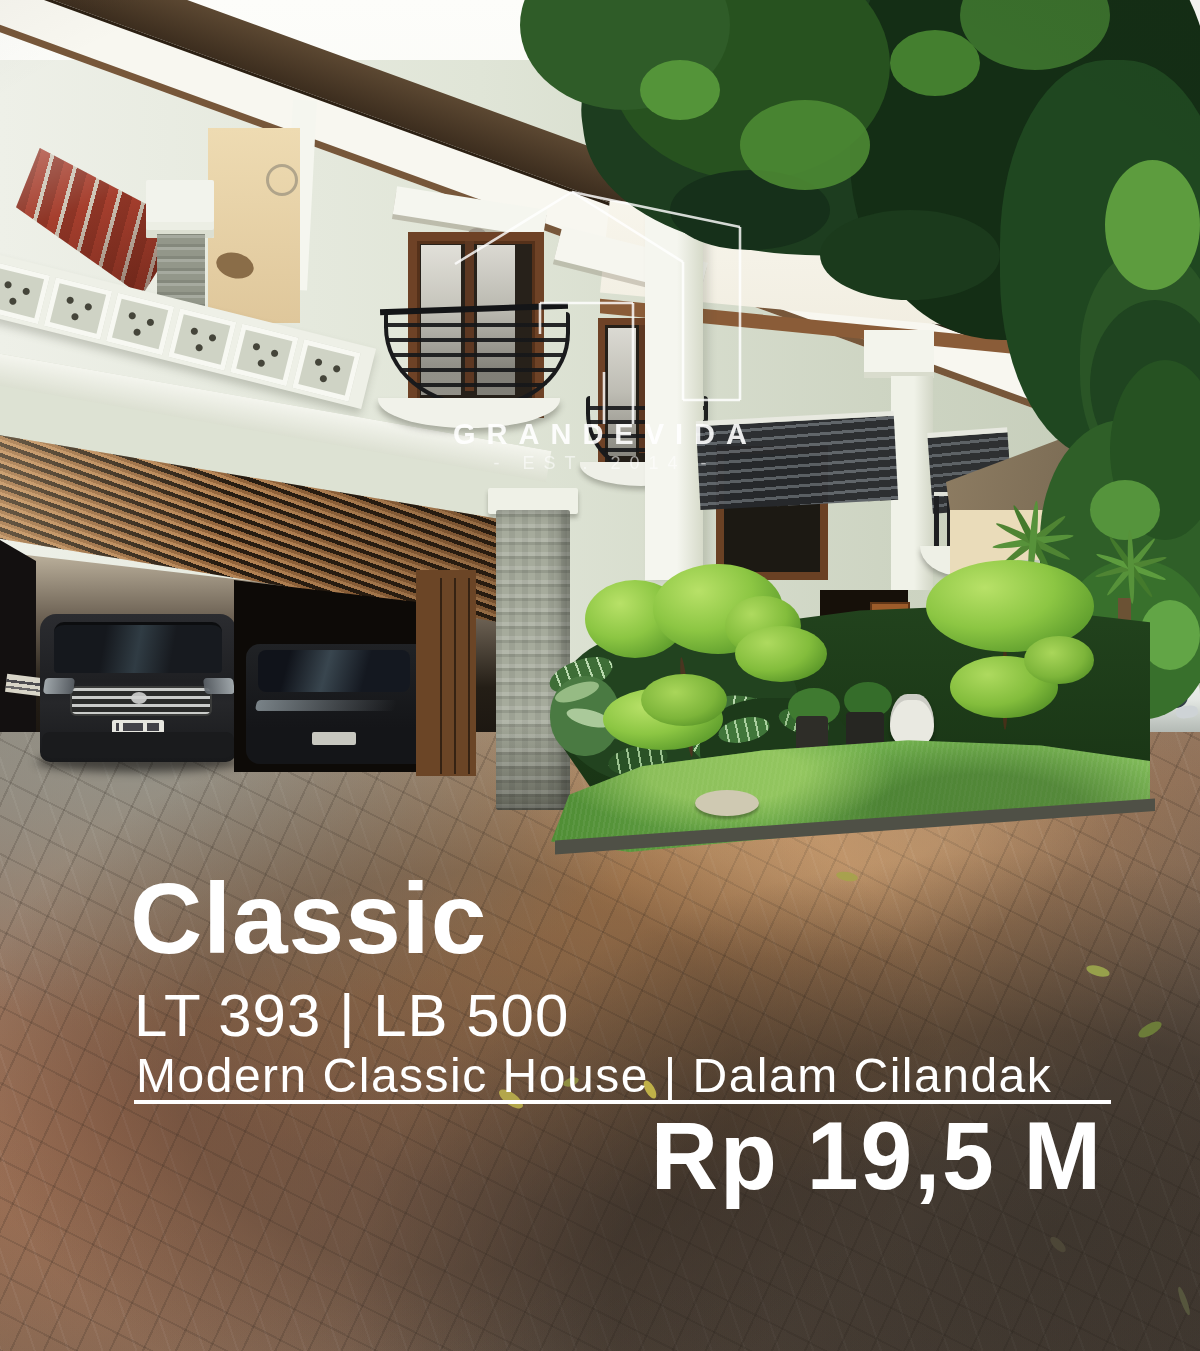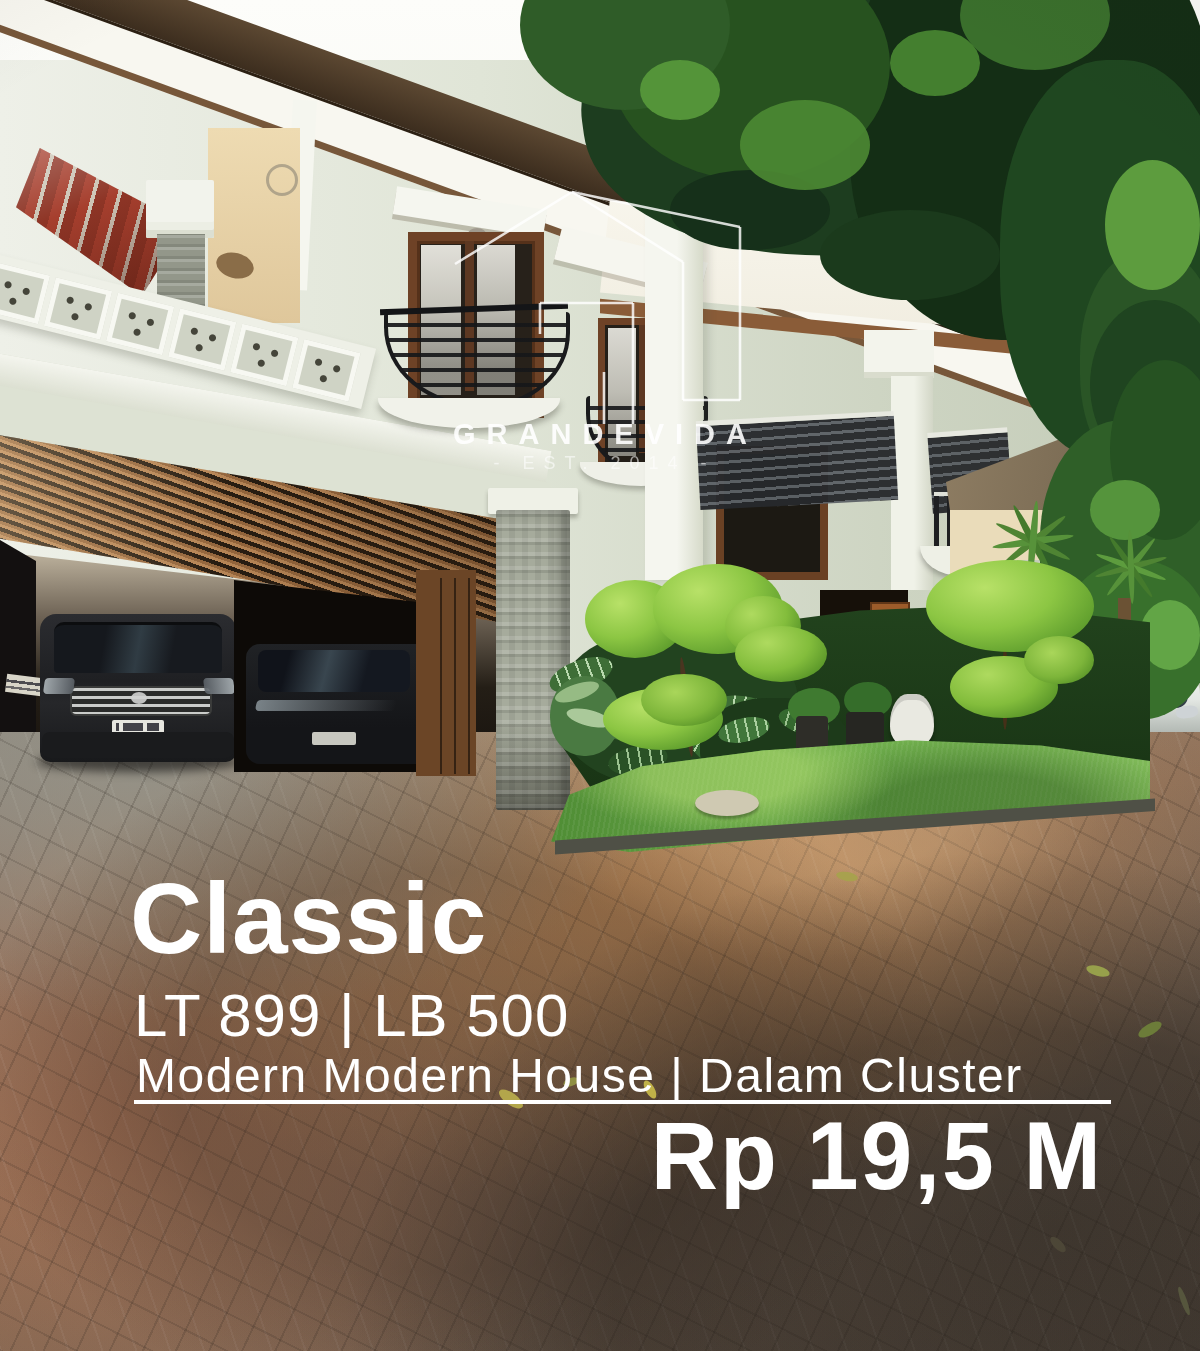--- a/index.html
+++ b/index.html
@@ -334,20 +334,20 @@
       </g>
     </svg>
     <div class="txt" style="left:0;right:0;top:420px;text-align:center;font-size:29px;font-weight:bold;
                 letter-spacing:11px;padding-left:11px;color:rgba(255,255,255,.9);">GRANDEVIDA</div>
     <div class="txt" style="left:0;right:0;top:454px;text-align:center;font-size:18px;font-weight:normal;
                 letter-spacing:9px;padding-left:9px;color:rgba(255,255,255,.58);">- EST. 2014 -</div>
   </div>
 
   <div>
     <div class="txt" style="left:130px;top:868px;font-size:100px;font-weight:800;letter-spacing:1px;">Classic</div>
-    <div class="txt" style="left:134px;top:986px;font-size:60px;font-weight:400;letter-spacing:1px;">LT 899 | LB 500</div>
-    <div class="txt" style="left:136px;top:1052px;font-size:48px;font-weight:400;letter-spacing:1.5px;">Modern Modern House | Dalam Cluster</div>
+    <div class="txt" style="left:134px;top:986px;font-size:60px;font-weight:400;letter-spacing:1px;">LT 393 | LB 500</div>
+    <div class="txt" style="left:136px;top:1052px;font-size:48px;font-weight:400;letter-spacing:1.5px;">Modern Classic House | Dalam Cilandak</div>
     <div class="abs" style="left:134px;top:1100px;width:977px;height:4px;background:#ffffff;"></div>
     <div class="txt" style="left:0;right:97px;top:1108px;text-align:right;font-size:96px;font-weight:700;letter-spacing:2px;
                 transform:scaleX(.97);transform-origin:100% 50%;">Rp 19,5 M</div>
   </div>
 
 </div>
 
 </body></html>

